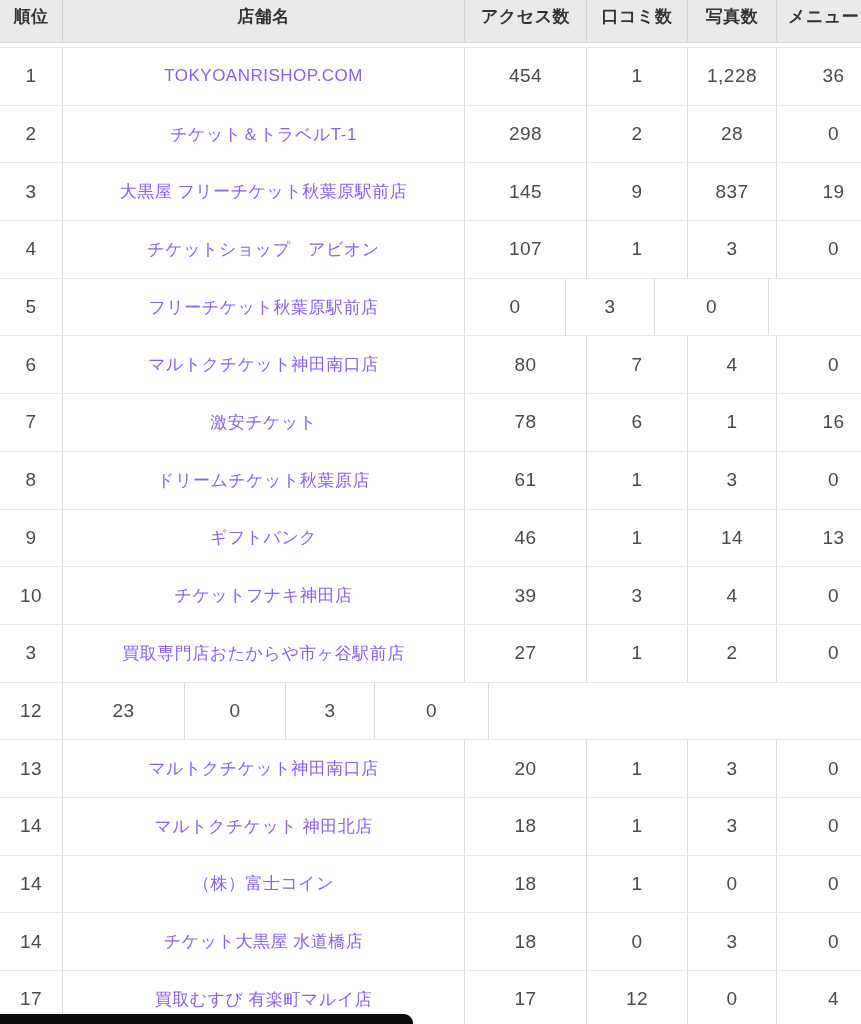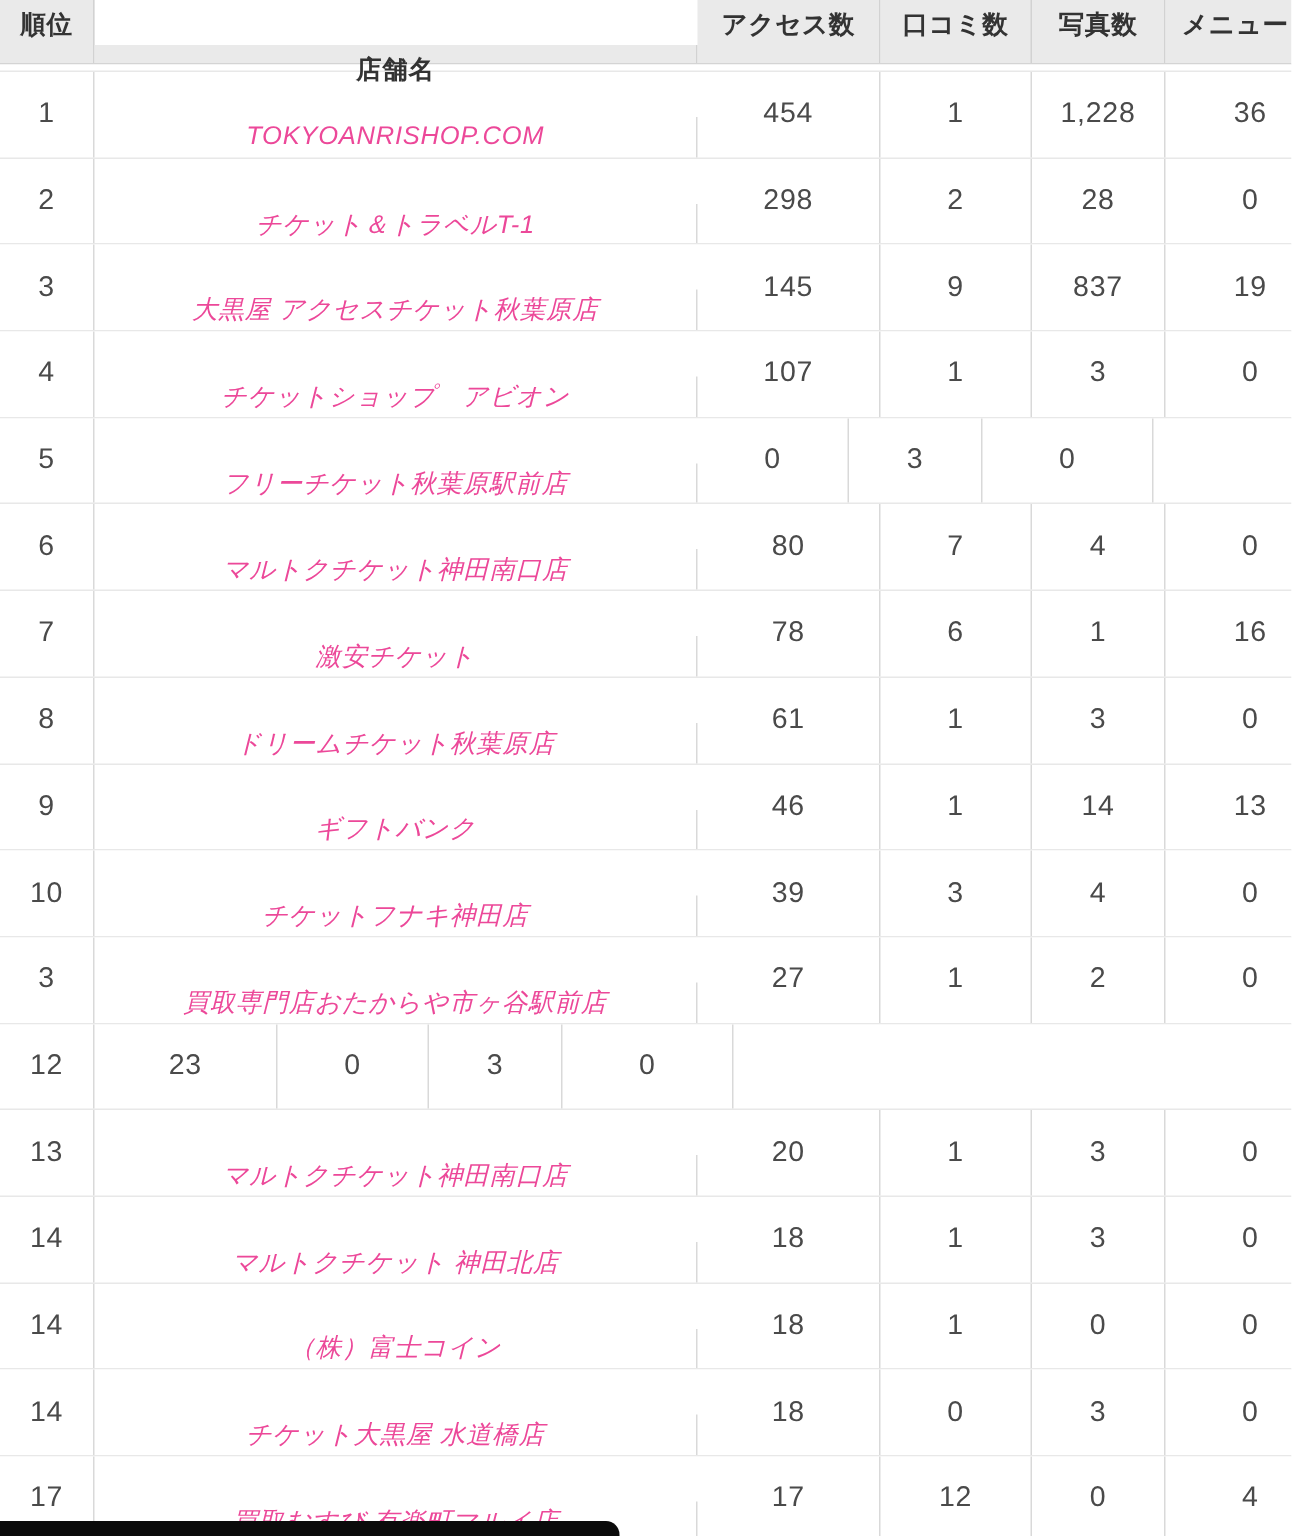--- a/index.html
+++ b/index.html
@@ -56,37 +56,36 @@
     background: #ffffff;
   }
   .cell {
     box-sizing: border-box;
     border-right: 1px solid #d9d9d9;
     display: flex;
     align-items: center;
     justify-content: center;
   }
   .c-rank    { width: 63px;  }
-  .c-name    { width: 402px; margin-top: 30px; }
+  .c-name    { width: 402px; }
   .c-access  { width: 122px; }
   .c-reviews { width: 101px; text-align: right; }
   .c-photos  { width: 89px;  }
   .c-menu    { width: 114px; }
   .num {
     font-size: 19px;
     color: #4a4a4a;
     letter-spacing: 0.5px;
   }
   .shop-link {
     font-size: 17px;
-    color: #ec4899;
+    color: #8b5cf6;
     cursor: pointer;
     text-align: center;
     letter-spacing: 0.5px;
-    font-style: italic;
   }
   .overlay-bar {
     position: absolute;
     left: 0;
     bottom: 0;
     width: 413px;
     height: 10px;
     background: #0b0b0b;
     border-top-right-radius: 9px;
   }
@@ -149,21 +148,21 @@
     <div class="cell c-menu">
             <span class="num">0</span>
           </div>
   </div>
 
   <div class="row">
     <div class="cell c-rank">
             <span class="num">3</span>
           </div>
     <div class="cell c-name">
-            <span class="shop-link">大黒屋 アクセスチケット秋葉原店</span>
+            <span class="shop-link">大黒屋 フリーチケット秋葉原駅前店</span>
           </div>
     <div class="cell c-access">
             <span class="num">145</span>
           </div>
     <div class="cell c-reviews">
             <span class="num">9</span>
           </div>
     <div class="cell c-photos">
             <span class="num">837</span>
           </div>

